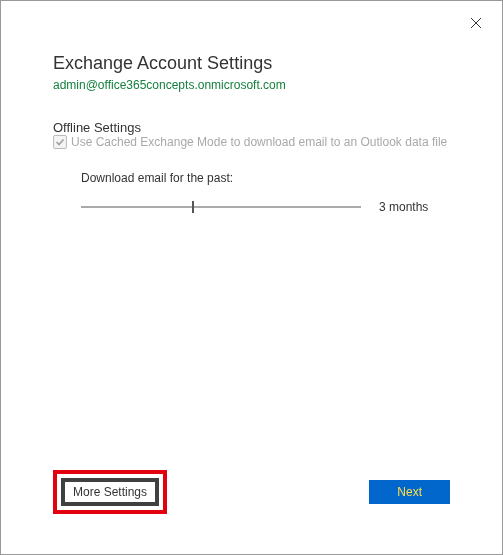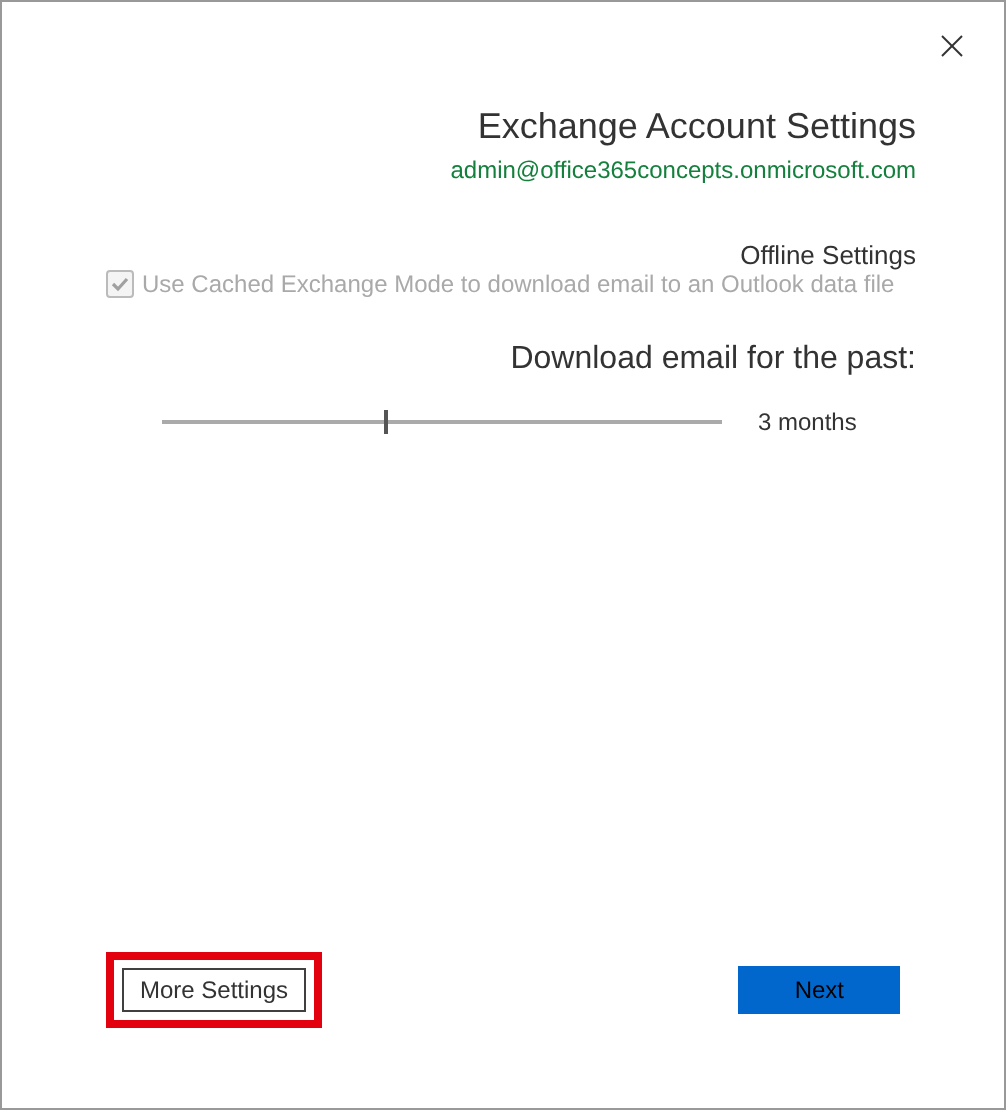--- a/index.html
+++ b/index.html
@@ -21,21 +21,20 @@
       align-items: center;
       justify-content: center;
       cursor: pointer;
       font-size: 14px;
       color: #333;
       background: transparent;
       border: none;
     }
     .content {
       padding: 52px 44px 20px 52px;
-      text-align: right;
     }
     .title {
       font-size: 18px;
       font-weight: 400;
       color: #333;
       margin-bottom: 4px;
     }
     .email {
       font-size: 12px;
       color: #15803d;
@@ -63,21 +62,21 @@
     }
     .checkbox svg { display: block; }
     .checkbox-label {
       font-size: 12px;
       color: #a9a9a9;
     }
     .slider-section {
       padding-left: 28px;
     }
     .slider-label {
-      font-size: 16px;
+      font-size: 12px;
       color: #333;
       margin-bottom: 14px;
     }
     .slider-row {
       display: flex;
       align-items: center;
       gap: 18px;
     }
     .slider-track {
       position: relative;
@@ -114,31 +113,31 @@
       display: flex;
       justify-content: space-between;
       align-items: center;
     }
     .more-settings-highlight {
       border: 4px solid #e3000f;
       padding: 4px;
       display: inline-block;
     }
     .more-settings-btn {
-      border: 1px solid #404040;
+      border: 4px solid #404040;
       background: #fff;
       padding: 3px 8px;
       font-size: 12px;
       color: #333;
       cursor: pointer;
       font-family: inherit;
     }
     .next-btn {
       background: #0267cc;
-      color: #000000;
+      color: #fde047;
       border: none;
       padding: 5px 28px;
       font-size: 12px;
       cursor: pointer;
       font-family: inherit;
       text-align: center;
     }
   </style>
 </head>
 <body>

